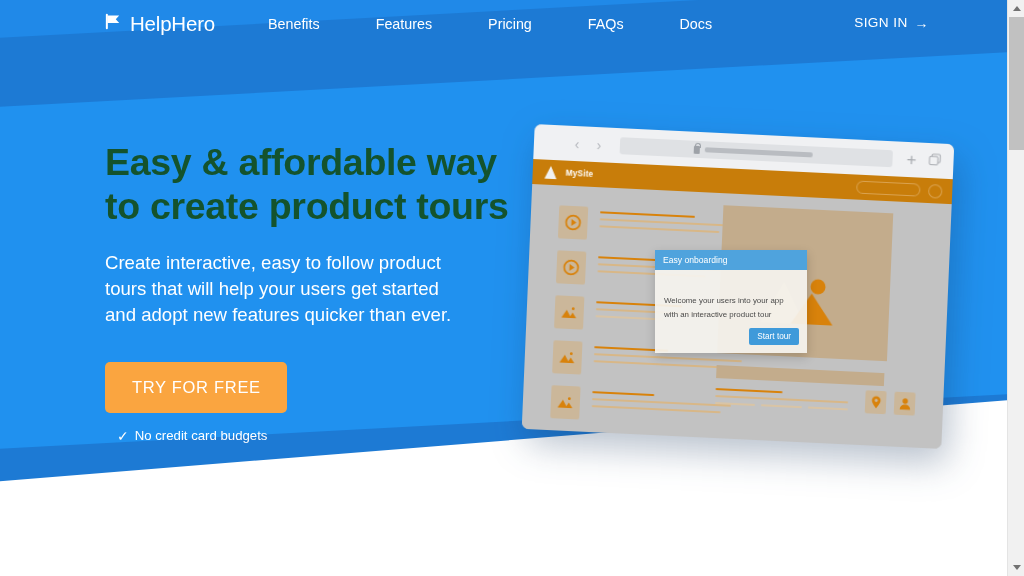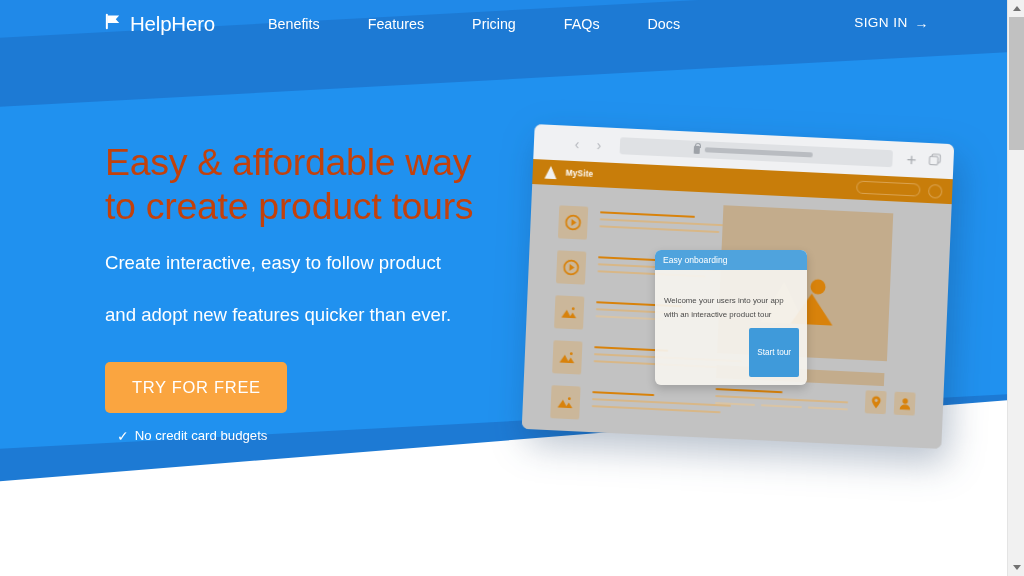--- a/index.html
+++ b/index.html
@@ -103,21 +103,21 @@
   .logo-text {
     color: #ffffff;
     font-size: 20.5px;
     letter-spacing: -0.2px;
     font-weight: 400;
   }
   .nav-links {
     display: flex;
     align-items: flex-start;
     margin-left: 33px;
-    gap: 8px;
+    gap: 16px;
   }
   .nav-link {
     color: #ffffff;
     font-size: 14.3px;
     padding: 6px 20px;
     text-decoration: none;
     white-space: nowrap;
     cursor: pointer;
   }
   .signin {
@@ -136,24 +136,24 @@
 
   
   .hero-copy {
     position: absolute;
     left: 105px;
     top: 140px;
     width: 420px;
     z-index: 30;
   }
   .headline {
-    color: #c2410c;
+    color: #14532d;
     font-size: 37.5px;
     line-height: 44px;
-    font-weight: 400;
+    font-weight: 700;
     letter-spacing: -0.3px;
   }
   .subcopy {
     margin-top: 22px;
     color: #ffffff;
     font-size: 18.6px;
     line-height: 26.2px;
     font-weight: 400;
   }
   .cta-btn {
@@ -366,21 +366,21 @@
     align-items: center;
     justify-content: center;
   }
 
   
   .tooltip {
     position: absolute;
     left: 655px; top: 250px;
     width: 152px;
     z-index: 35;
-    border-radius: 6px;
+    border-radius: 0;
     overflow: hidden;
     box-shadow: 0 4px 10px rgba(0,0,0,0.18);
     background: rgba(245,243,238,0.93);
   }
   .tt-head {
     background: #4fa3dd;
     color: #ffffff;
     font-size: 8.6px;
     padding: 5px 8px 5px 8px;
     font-weight: 400;
@@ -394,21 +394,21 @@
   }
   .tt-foot {
     padding: 0 8px 8px 8px;
     display: flex;
     justify-content: flex-end;
   }
   .tt-btn {
     background: #3f9ada;
     color: #ffffff;
     font-size: 8.2px;
-    padding: 20px 8px;
+    padding: 4px 8px;
     border: none;
     border-radius: 2px;
     cursor: pointer;
     font-family: inherit;
   }
 
   
   .scrollbar {
     position: absolute;
     right: 0; top: 0;
@@ -488,21 +488,21 @@
   </div>
 
   <div class="hero-copy">
     <h1 class="headline">
       <span>Easy &amp; affordable way</span><br>
       <span>to create product tours</span>
     </h1>
 
     <p class="subcopy">
       <span>Create interactive, easy to follow product</span><br>
-      <br>
+      <span>tours that will help your users get started</span><br>
       <span>and adopt new features quicker than ever.</span><br>
     </p>
 
     <button class="cta-btn">TRY FOR FREE</button>
 
     <div class="no-card">
       <span class="check">✓</span>
       <span>No credit card budgets</span>
     </div>
   </div>

